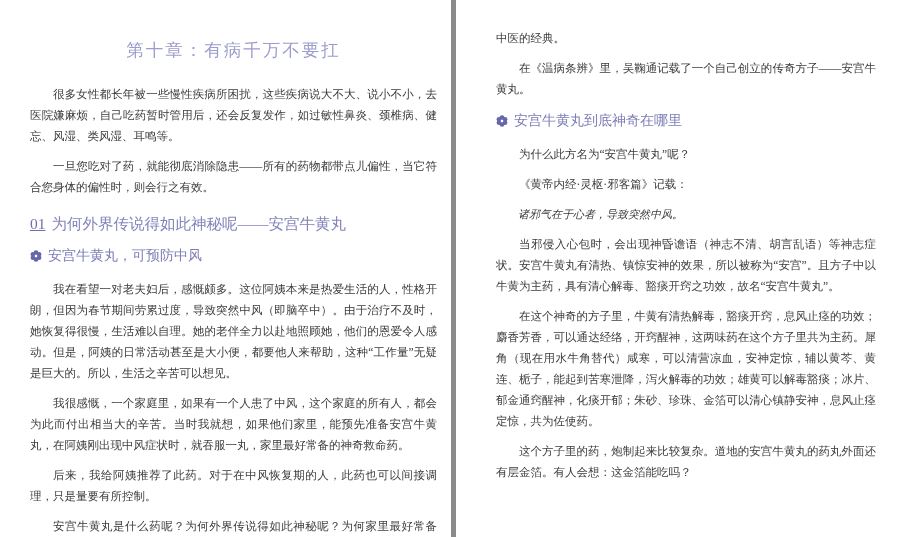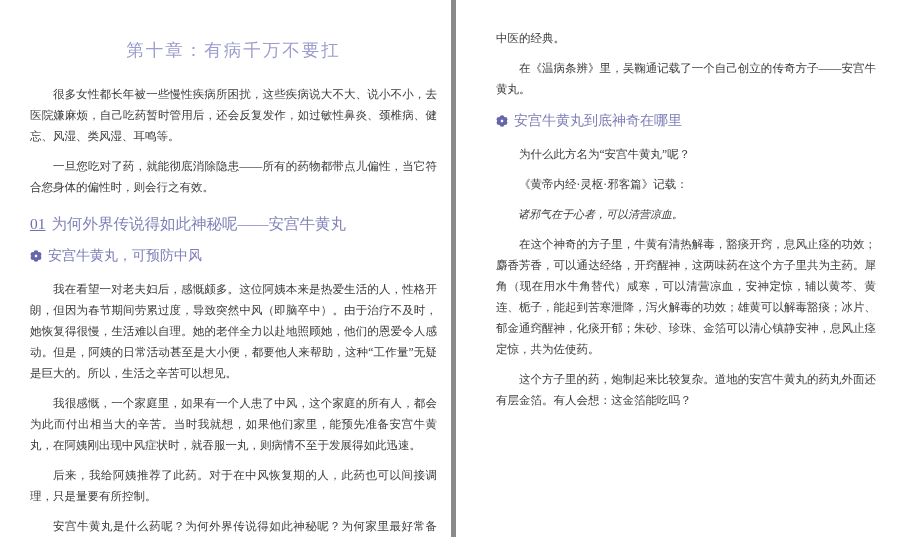--- a/index.html
+++ b/index.html
@@ -111,21 +111,21 @@
           <circle cx="6" cy="9.4" r="2.4"></circle>
           <circle cx="3" cy="7.7" r="2.4"></circle>
           <circle cx="3" cy="4.3" r="2.4"></circle>
         </g>
         <circle cx="6" cy="6" r="1.3" fill="#ffffff"></circle>
       </svg>
       <span>安宫牛黄丸，可预防中风</span>
     </div>
 
     <p class="para">我在看望一对老夫妇后，感慨颇多。这位阿姨本来是热爱生活的人，性格开朗，但因为春节期间劳累过度，导致突然中风（即脑卒中）。由于治疗不及时，她恢复得很慢，生活难以自理。她的老伴全力以赴地照顾她，他们的恩爱令人感动。但是，阿姨的日常活动甚至是大小便，都要他人来帮助，这种“工作量”无疑是巨大的。所以，生活之辛苦可以想见。</p>
-    <p class="para">我很感慨，一个家庭里，如果有一个人患了中风，这个家庭的所有人，都会为此而付出相当大的辛苦。当时我就想，如果他们家里，能预先准备安宫牛黄丸，在阿姨刚出现中风症状时，就吞服一丸，则病情不至于发展得如此迅速。</p>
+    <p class="para">我很感慨，一个家庭里，如果有一个人患了中风，这个家庭的所有人，都会为此而付出相当大的辛苦。当时我就想，如果他们家里，能预先准备安宫牛黄丸，在阿姨刚出现中风症状时，就吞服一丸，家里最好常备的神奇救命药。</p>
     <p class="para">后来，我给阿姨推荐了此药。对于在中风恢复期的人，此药也可以间接调理，只是量要有所控制。</p>
     <p class="para">安宫牛黄丸是什么药呢？为何外界传说得如此神秘呢？为何家里最好常备呢？</p>
 
   </div>
 
   <div class="page-divider"></div>
 
   <div class="page page-right">
     <p class="para no-indent">中医的经典。</p>
     <p class="para">在《温病条辨》里，吴鞠通记载了一个自己创立的传奇方子——安宫牛黄丸。</p>
@@ -141,20 +141,21 @@
           <circle cx="3" cy="4.3" r="2.4"></circle>
         </g>
         <circle cx="6" cy="6" r="1.3" fill="#ffffff"></circle>
       </svg>
       <span>安宫牛黄丸到底神奇在哪里</span>
     </div>
 
     <p class="para">为什么此方名为“安宫牛黄丸”呢？</p>
     <p class="para">《黄帝内经·灵枢·邪客篇》记载：</p>
 
-    <p class="quote">诸邪气在于心者，可以清营凉血。</p>
+    <p class="quote">诸邪气在于心者，导致突然中风。</p>
 
+    <p class="para">当邪侵入心包时，会出现神昏谵语（神志不清、胡言乱语）等神志症状。安宫牛黄丸有清热、镇惊安神的效果，所以被称为“安宫”。且方子中以牛黄为主药，具有清心解毒、豁痰开窍之功效，故名“安宫牛黄丸”。</p>
     <p class="para">在这个神奇的方子里，牛黄有清热解毒，豁痰开窍，息风止痉的功效；麝香芳香，可以通达经络，开窍醒神，这两味药在这个方子里共为主药。犀角（现在用水牛角替代）咸寒，可以清营凉血，安神定惊，辅以黄芩、黄连、栀子，能起到苦寒泄降，泻火解毒的功效；雄黄可以解毒豁痰；冰片、郁金通窍醒神，化痰开郁；朱砂、珍珠、金箔可以清心镇静安神，息风止痉定惊，共为佐使药。</p>
     <p class="para">这个方子里的药，炮制起来比较复杂。道地的安宫牛黄丸的药丸外面还有层金箔。有人会想：这金箔能吃吗？</p>
 
   </div>
 
 </div>
 
 </body></html>

